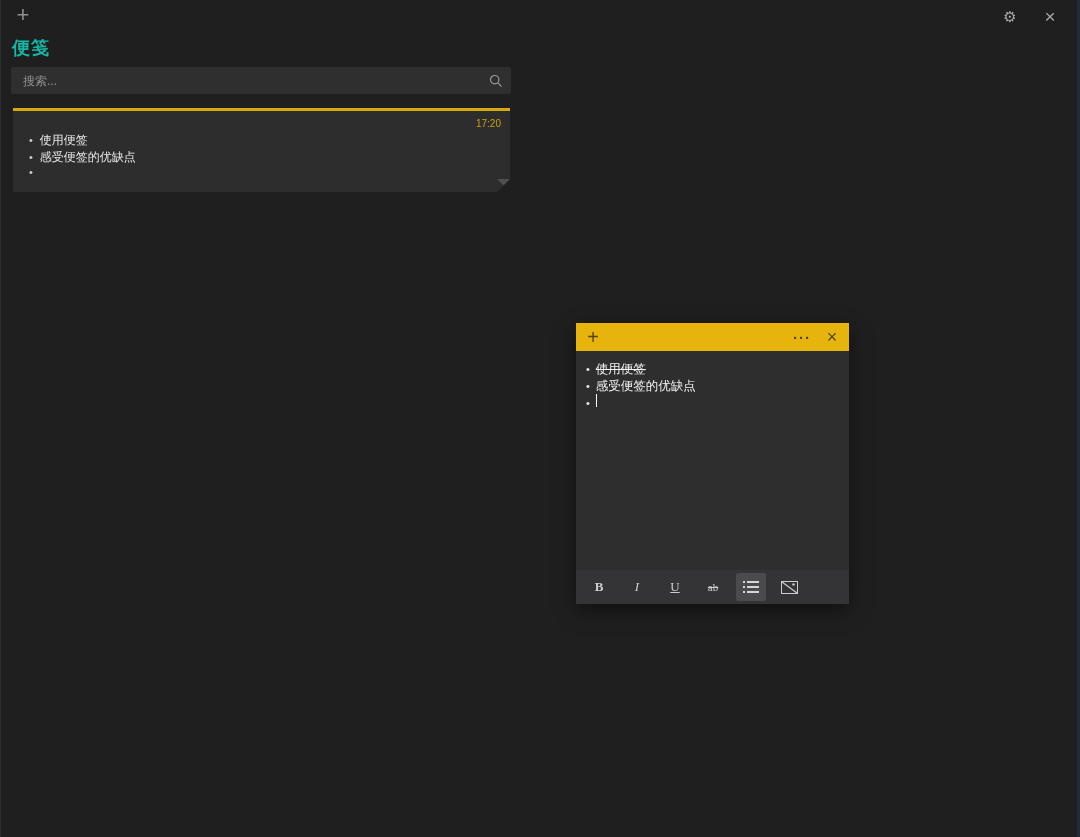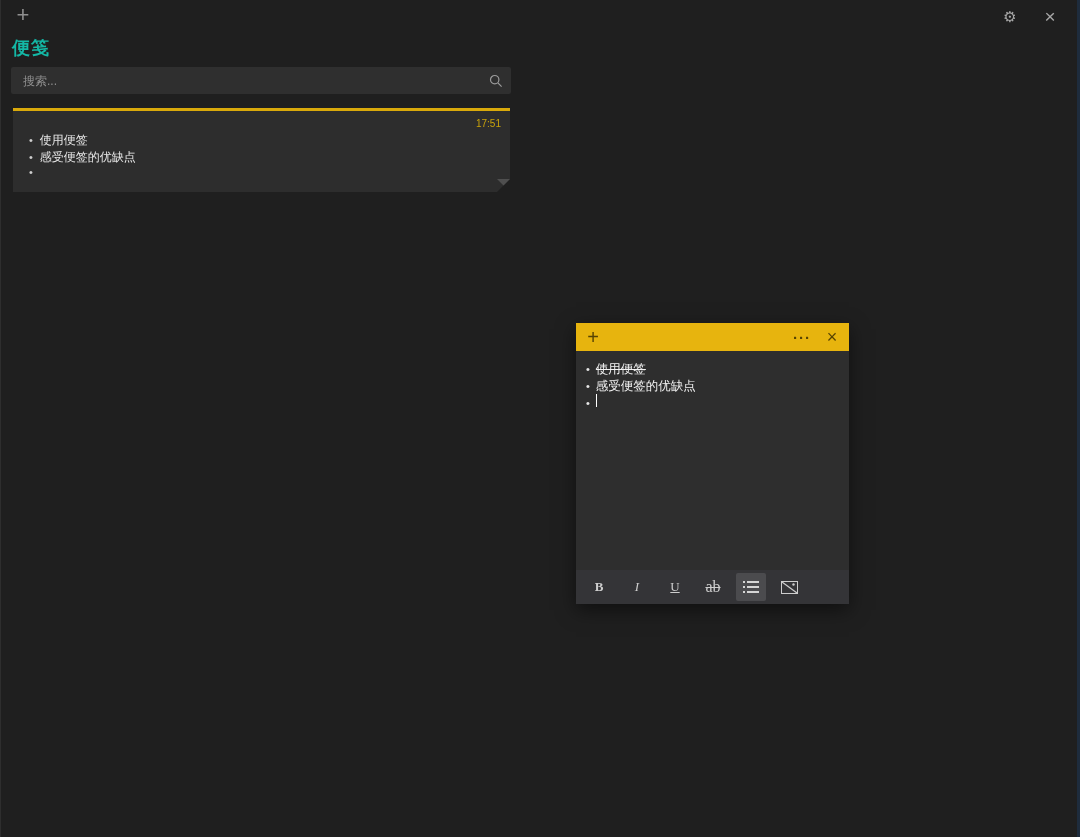--- a/index.html
+++ b/index.html
@@ -115,21 +115,21 @@
   }
   .fmt-btn {
     width: 30px; height: 28px; border-radius: 2px;
     display: flex; align-items: center; justify-content: center;
     color: #cdcdcd;
   }
   .fmt-btn.active { background: #4b4b4e; }
   .fmt-bold { font-weight: 700; font-size: 13px; font-family: "Liberation Serif", "DejaVu Serif", serif; }
   .fmt-italic { font-style: italic; font-size: 13px; font-family: "Liberation Serif", "DejaVu Serif", serif; }
   .fmt-underline { text-decoration: underline; font-size: 13px; font-family: "Liberation Serif", "DejaVu Serif", serif; }
-  .fmt-strike { text-decoration: line-through; font-size: 16px; font-family: "Liberation Serif", "DejaVu Serif", serif; }
+  .fmt-strike { text-decoration: line-through; font-size: 11px; font-family: "Liberation Serif", "DejaVu Serif", serif; }
   svg { display: block; }
 </style>
 </head>
 <body>
 
 <div class="main-window">
 
   <div class="titlebar">
     <div class="tb-add">
       <span>+</span>
@@ -150,21 +150,21 @@
     <input class="search-input" type="text" placeholder="搜索..." style="">
     <div class="search-icon">
       <svg width="14" height="14" viewBox="0 0 14 14">
         <circle cx="5.7" cy="5.7" r="4.2" fill="none" stroke="#9b9b9b" stroke-width="1.2"></circle>
         <line x1="8.9" y1="8.9" x2="12.6" y2="12.6" stroke="#9b9b9b" stroke-width="1.2"></line>
       </svg>
     </div>
   </div>
 
   <div class="note-card">
-    <div class="card-time">17:51</div>
+    <div class="card-time">17:20</div>
     <div class="card-lines">
       <div class="card-line">
         <span class="bullet">•</span>
         <span>使用便签</span>
       </div>
       <div class="card-line">
         <span class="bullet">•</span>
         <span>感受便签的优缺点</span>
       </div>
       <div class="card-line">

